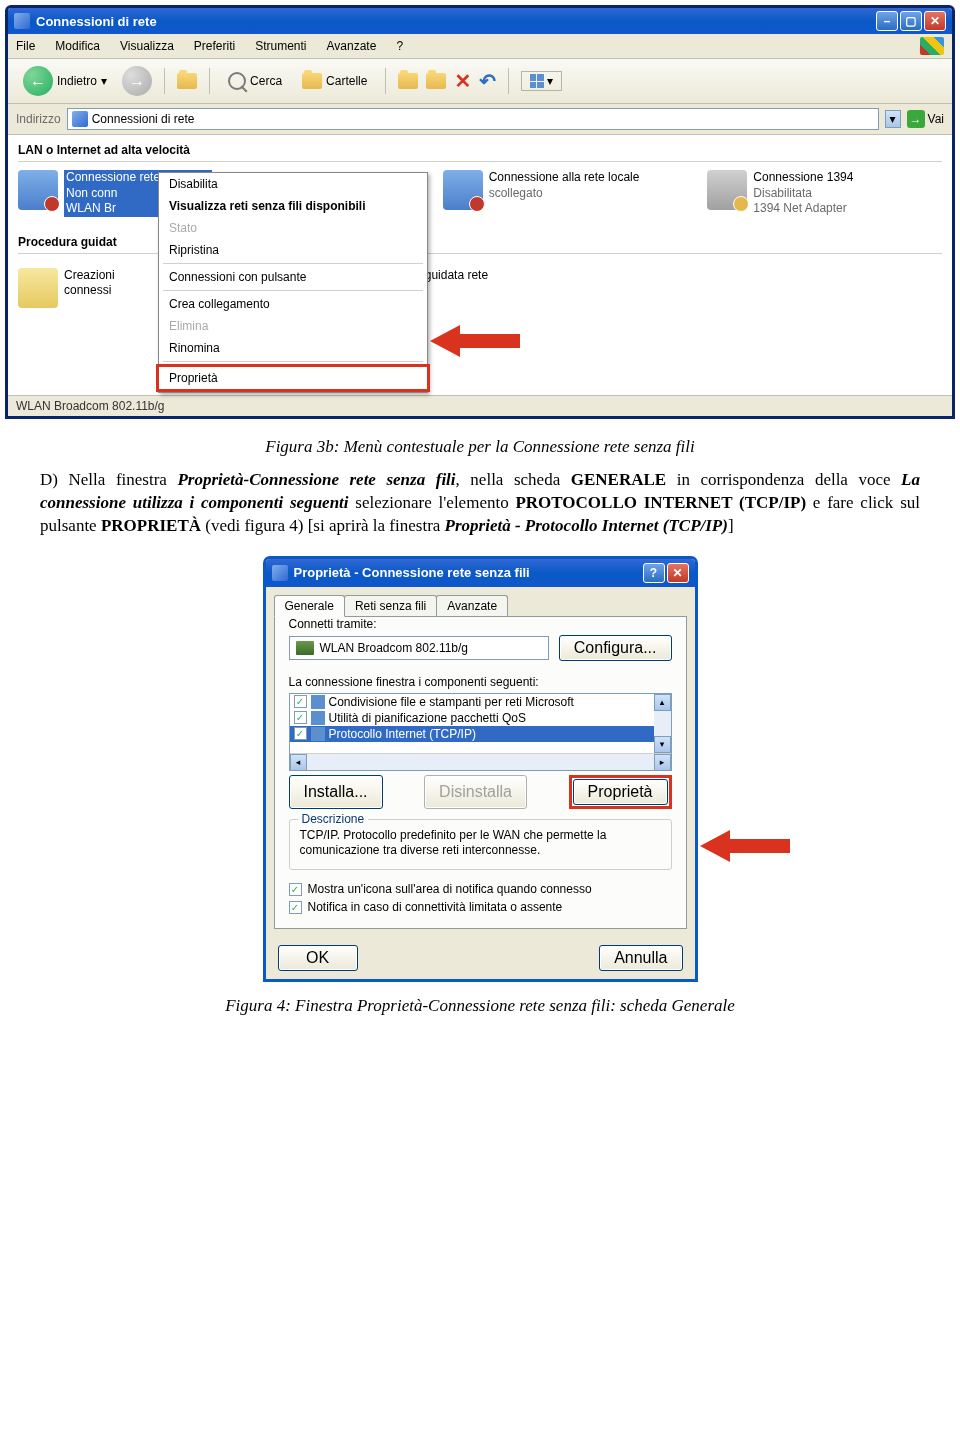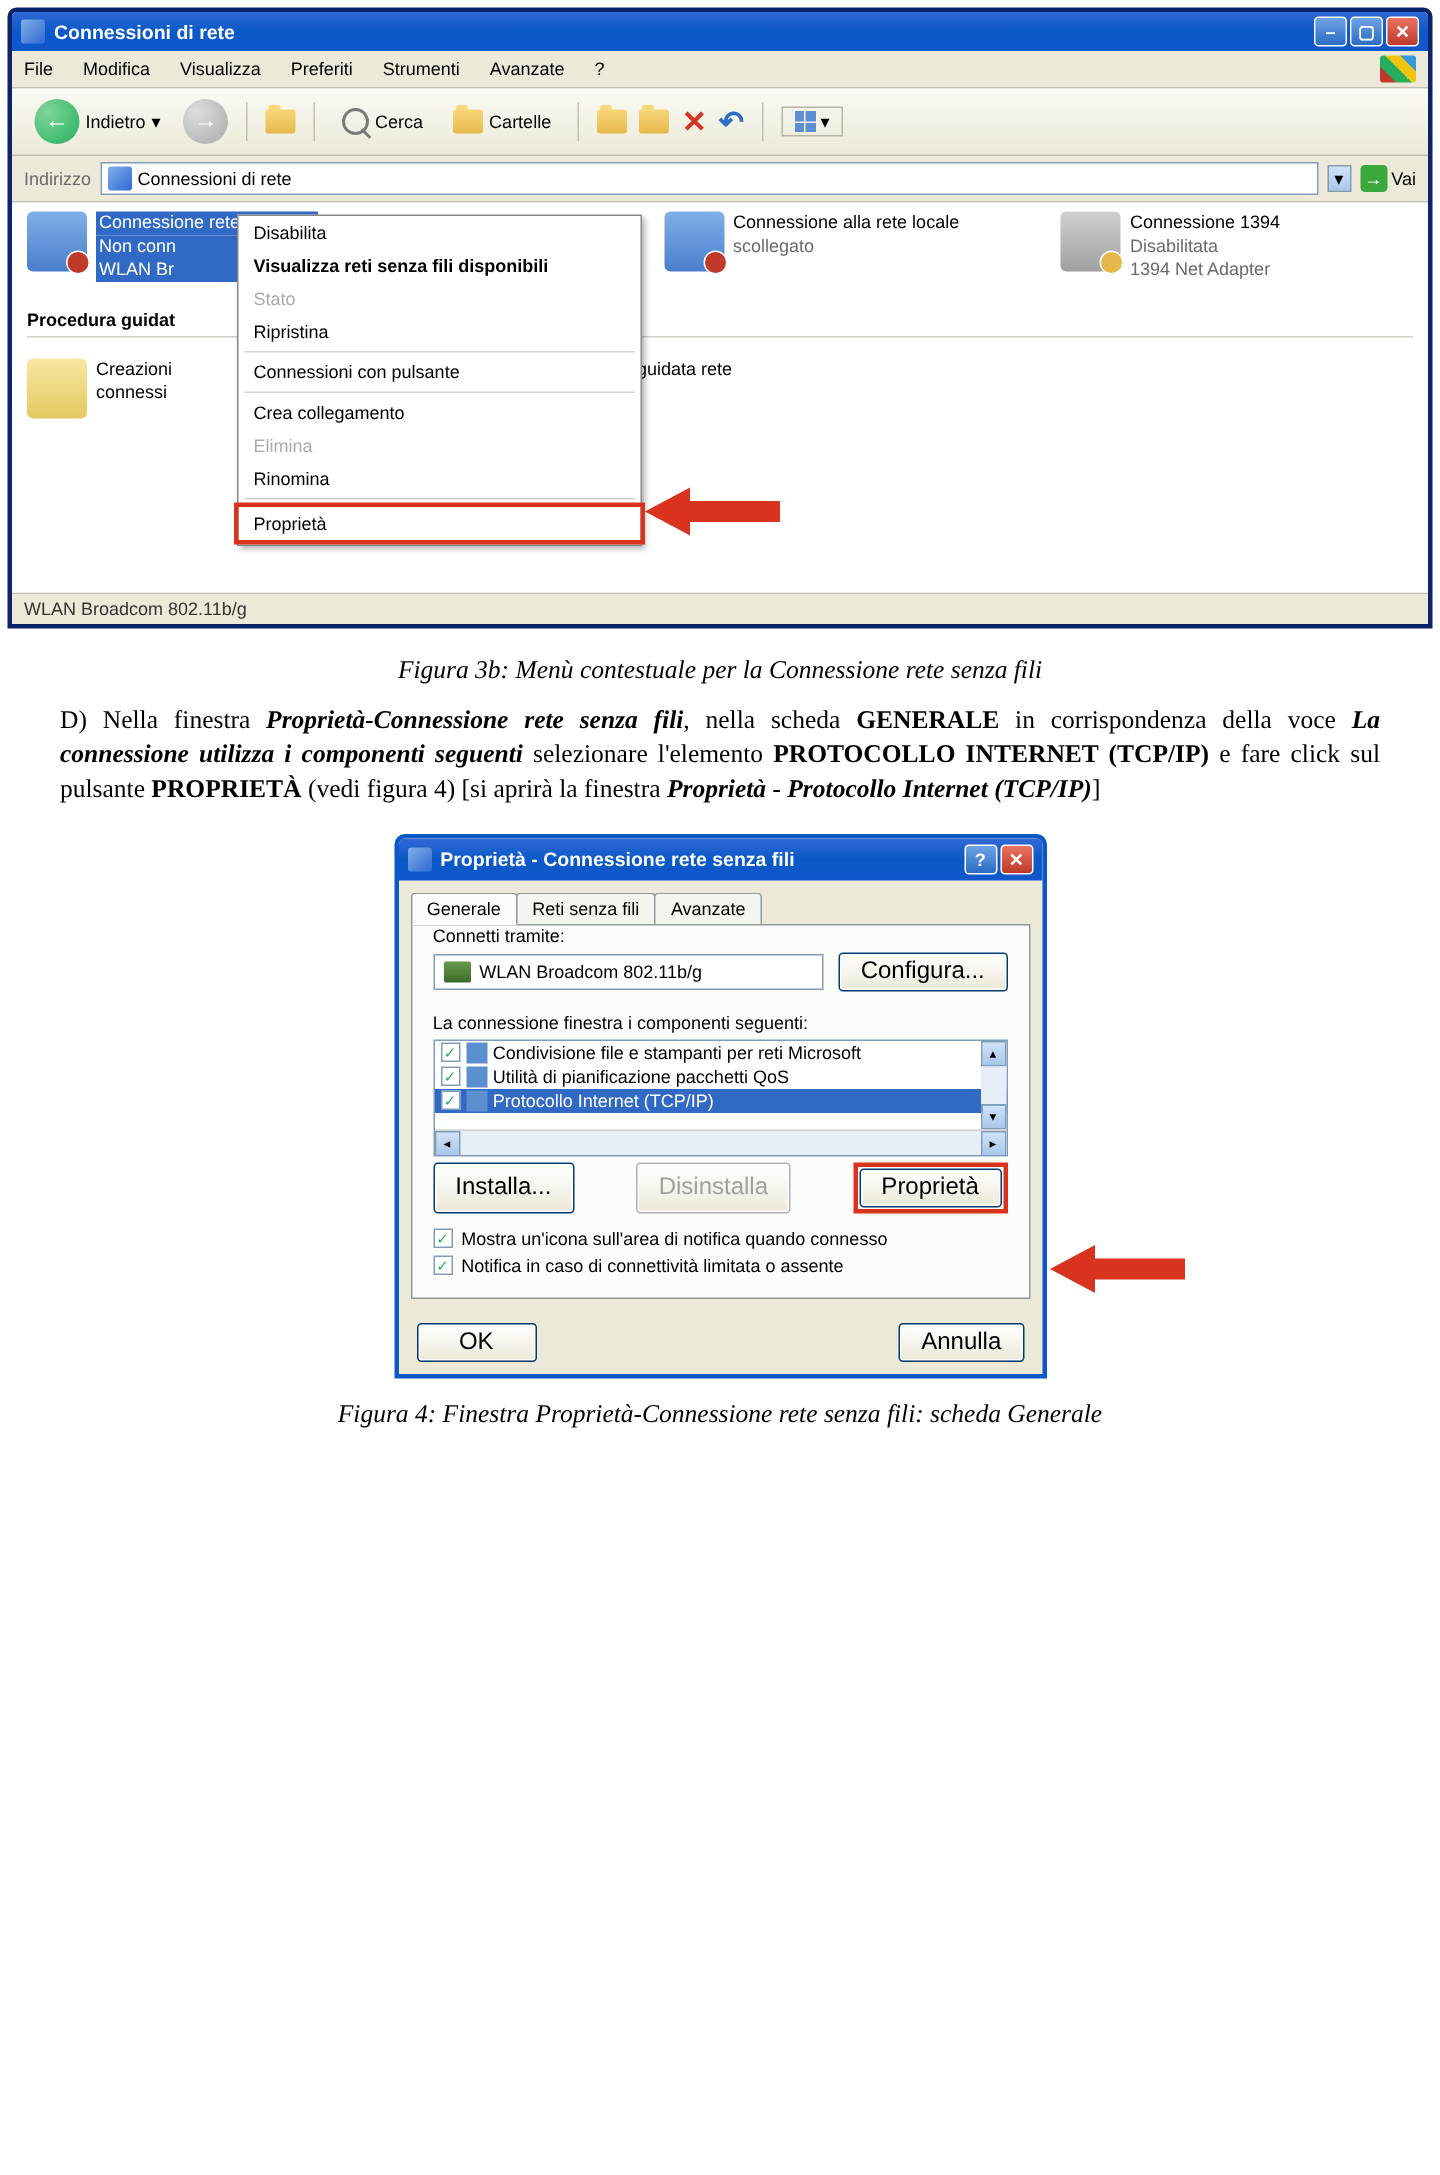--- a/index.html
+++ b/index.html
@@ -200,20 +200,21 @@
       <span>Connessioni di rete</span>
     </div>
     <div class="dropdown-chevron">▾</div>
     <div class="go-btn">
       <span class="go-sq">→</span>
       <span>Vai</span>
     </div>
   </div>
 
   <div class="content-area">
+    <div class="section-header">LAN o Internet ad alta velocità</div>
     <div class="conn-row">
       <div class="conn-item selected-item">
         <span class="conn-icon"></span>
         <div class="conn-text">
           <div class="line1">Connessione rete senza fili</div>
           <div class="line2">Non conn</div>
           <div class="line3">WLAN Br</div>
         </div>
       </div>
       <div class="conn-item" style="margin-left:160px">
@@ -342,20 +343,24 @@
       </div>
 
       <div class="btn-row">
         <button class="xp-btn">Installa...</button>
         <button class="xp-btn disabled">Disinstalla</button>
         <span class="prop-hl">
           <button class="xp-btn">Proprietà</button>
         </span>
       </div>
 
+      <div class="groupbox">
+        <div class="gb-title">Descrizione</div>
+        <div class="desc-text">TCP/IP. Protocollo predefinito per le WAN che permette la comunicazione tra diverse reti interconnesse.</div>
+      </div>
 
       <div class="chk-row">
         <span class="chk">✓</span>
         <span>Mostra un'icona sull'area di notifica quando connesso</span>
       </div>
       <div class="chk-row">
         <span class="chk">✓</span>
         <span>Notifica in caso di connettività limitata o assente</span>
       </div>
     </div>

